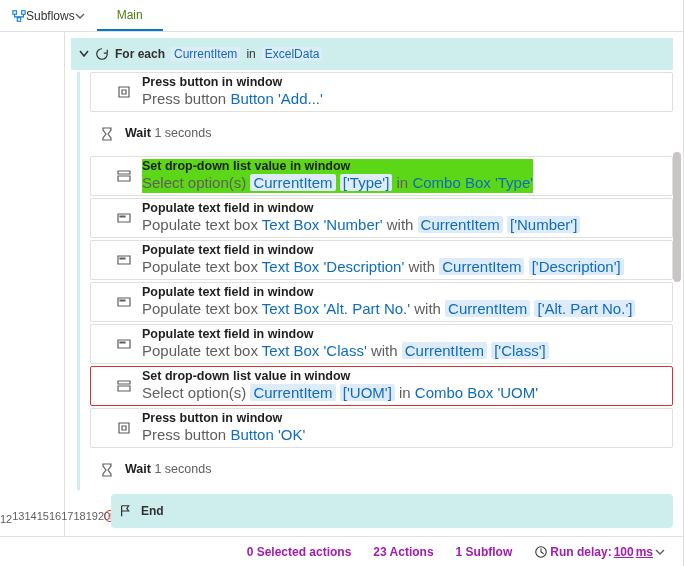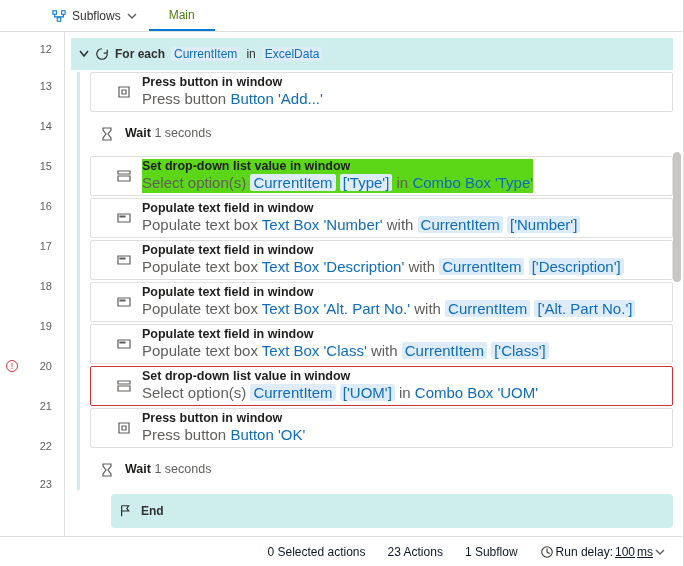--- a/index.html
+++ b/index.html
@@ -1,24 +1,24 @@
 <!DOCTYPE html>
 <html><head>
 <meta charset="utf-8">
 <style>
   * { box-sizing: border-box; }
   html, body { margin: 0; padding: 0; font-family: 'Segoe UI', Arial, sans-serif; font-size: 12px; color: #323130; background: #fff; }
   .app { width: 684px; height: 566px; display: flex; flex-direction: column; border-right: 1px solid #e1dfdd; }
   .tabbar { display: flex; align-items: stretch; height: 32px; border-bottom: 1px solid #e1dfdd; }
-  .subflows-btn { display: flex; align-items: center; gap: 6px; padding: 0 12px; cursor: pointer; margin-left: 40px; }
+  .subflows-btn { display: flex; align-items: center; padding: 0 12px; cursor: pointer; }
   .subflows-btn .sf-icon { width: 14px; height: 14px; }
   .tab { display: flex; align-items: center; padding: 0 20px; color: #4d7c0f; cursor: pointer; }
   .tab.active { border-bottom: 2px solid #0078d4; }
   .body { flex: 1; display: flex; overflow: hidden; }
-  .gutter { width: 64px; display: flex; flex-direction: column; align-items: flex-end; padding-right: 12px; }
+  .gutter { width: 64px; display: flex; align-items: flex-end; padding-right: 12px; }
   .gutter-row { height: 38px; display: flex; align-items: center; justify-content: flex-end; width: 100%; color: #605e5c; font-size: 11px; position: relative; }
   .gutter-row.tall { height: 40px; }
   .err-dot { position: absolute; left: 6px; width: 12px; height: 12px; border: 1.5px solid #d13438; border-radius: 50%; display: flex; align-items: center; justify-content: center; color: #d13438; font-size: 9px; line-height: 1; }
   .divider { width: 1px; background: #e1dfdd; }
   .flow { flex: 1; padding: 6px 10px 6px 6px; overflow-y: auto; position: relative; }
   .foreach { border-radius: 4px; }
   .foreach-head { display: flex; align-items: center; gap: 6px; height: 32px; padding: 0 8px; background: #cdeeed; border-radius: 0; margin-bottom: 2px; }
   .foreach-body { border-left: 3px solid #cdeeed; margin-left: 6px; padding-left: 10px; }
   .action { display: flex; align-items: center; gap: 10px; height: 38px; padding: 4px 8px; border: 1px solid transparent; border-radius: 2px; }
   .action.tall { height: 40px; }
@@ -26,21 +26,21 @@
   .action.err { border-color: #d13438; }
   .action.hl .ttl, .action.hl .sub { background: #5bd717; }
   .aicon { width: 16px; height: 16px; flex-shrink: 0; display: flex; align-items: center; justify-content: center; color: #605e5c; }
   .atxt { display: flex; flex-direction: column; line-height: 1.25; }
   .ttl { font-size: 12.5px; color: #201f1e; }
   .sub { font-size: 15px; color: #605e5c; }
   .tok { color: #0f6cbd; }
   .tok-bg { color: #0f6cbd; background: #deecf9; padding: 0 3px; border-radius: 2px; }
   .endrow { display: flex; align-items: center; gap: 8px; height: 34px; padding: 0 8px; background: #cdeeed; border-radius: 4px; margin-top: 4px; margin-left: 40px; }
   .chev { width: 10px; height: 10px; transform: rotate(90deg); }
-  .statusbar { height: 30px; border-top: 1px solid #e1dfdd; display: flex; align-items: center; justify-content: flex-end; gap: 22px; padding: 12px 18px; color: #0f172a; font-size: 12px; }
+  .statusbar { height: 30px; border-top: 1px solid #e1dfdd; display: flex; align-items: center; justify-content: flex-end; gap: 22px; padding: 12px 18px; color: #a21caf; font-size: 12px; font-weight: bold; }
   .rundelay { display: flex; align-items: center; gap: 2px; }
   .rd-val { text-decoration: underline; }
   .scroll-track { position: absolute; right: 2px; top: 0; bottom: 0; width: 10px; }
   .scroll-thumb { position: absolute; right: 0; width: 8px; background: #c8c6c4; border-radius: 4px; }
 </style>
 </head>
 <body>
 
 <div class="app">
 

